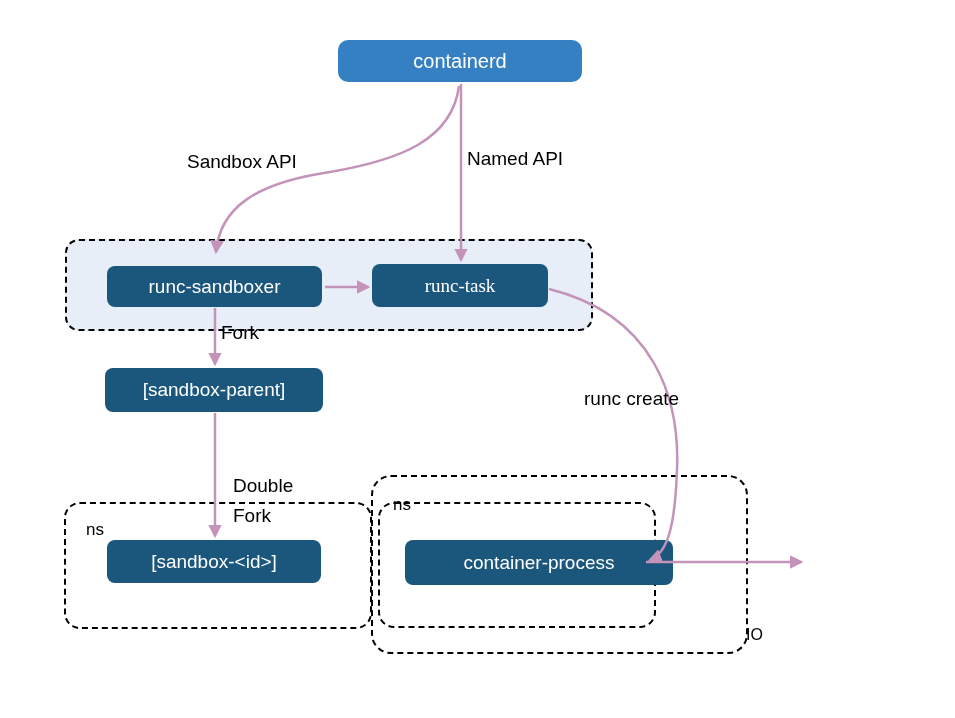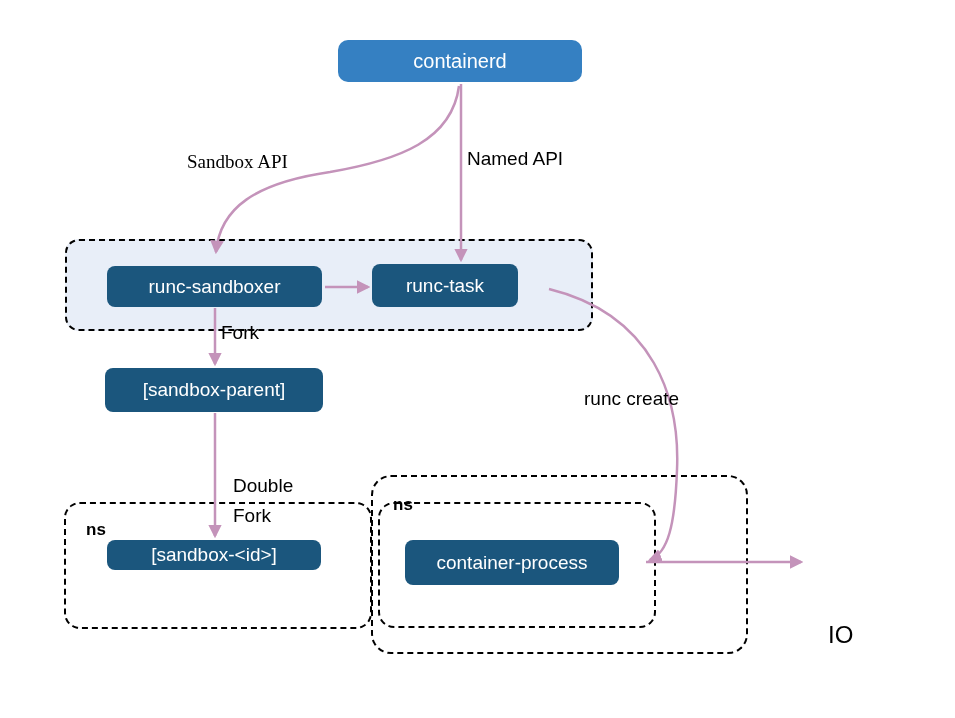--- a/index.html
+++ b/index.html
@@ -24,21 +24,21 @@
   .node.blue{background:var(--box_blue);}
   .dashedbox{
     position:absolute;border:2.5px dashed var(--dash);border-radius:16px;
     background:transparent;z-index:1;
   }
   .dashedbox.filled{background:var(--group_fill);border-radius:14px;}
   .lbl{
     position:absolute;color:var(--label);font-size:19px;z-index:5;
     white-space:pre-line;line-height:30px;
   }
-  .lbl.small{font-size:17px;line-height:19px;font-weight:bold;}
+  .lbl.small{font-size:17px;line-height:19px;}
   svg.edges{position:absolute;left:0;top:0;z-index:4;pointer-events:none;}
   svg.edges path.edge{stroke:var(--arrow);stroke-width:2.5;fill:none;}
   .ah{fill:var(--arrow);}
 </style>
 </head>
 <body>
 
 <div id="canvas">
 
   <div class="dashedbox filled" style="left:65px;top:239px;width:528px;height:92px;"></div>
@@ -62,40 +62,40 @@
   </svg>
 
   <div class="node" style="left:107px;top:266px;width:215px;height:41px;">
     <span>runc-sandboxer</span>
   </div>
 
   <div class="node blue" style="left:338px;top:40px;width:244px;height:42px;border-radius:10px;font-size:20px;">
     <span>containerd</span>
   </div>
 
-  <div class="node" style="left:372px;top:264px;width:146px;height:43px;">
+  <div class="node" style="left:372px;top:264px;width:176px;height:43px;font-family:Liberation Serif, serif;">
     <span>runc-task</span>
   </div>
 
   <div class="node" style="left:105px;top:368px;width:218px;height:44px;">
     <span>[sandbox-parent]</span>
   </div>
 
-  <div class="node" style="left:107px;top:540px;width:214px;height:30px;">
+  <div class="node" style="left:107px;top:540px;width:214px;height:43px;">
     <span>[sandbox-&lt;id&gt;]</span>
   </div>
 
-  <div class="node" style="left:405px;top:540px;width:214px;height:45px;">
+  <div class="node" style="left:405px;top:540px;width:268px;height:45px;">
     <span>container-process</span>
   </div>
 
 
-  <div class="lbl" style="left:187px;top:147px;font-family:Liberation Serif, serif;">Sandbox API</div>
+  <div class="lbl" style="left:187px;top:147px;">Sandbox API</div>
   <div class="lbl" style="left:467px;top:144px;">Named API</div>
   <div class="lbl" style="left:221px;top:318px;">Fork</div>
   <div class="lbl" style="left:233px;top:471px;line-height:30px;">Double
 Fork</div>
   <div class="lbl" style="left:584px;top:342px;margin-top:42px;">runc create</div>
   <div class="lbl small" style="left:86px;top:520px;">ns</div>
   <div class="lbl small" style="left:393px;top:495px;">ns</div>
-  <div class="lbl" style="left:828px;top:620px;font-size:24px;">IO</div>
+  <div class="lbl" style="left:746px;top:620px;font-size:16px;">IO</div>
 
 </div>
 
 </body></html>

